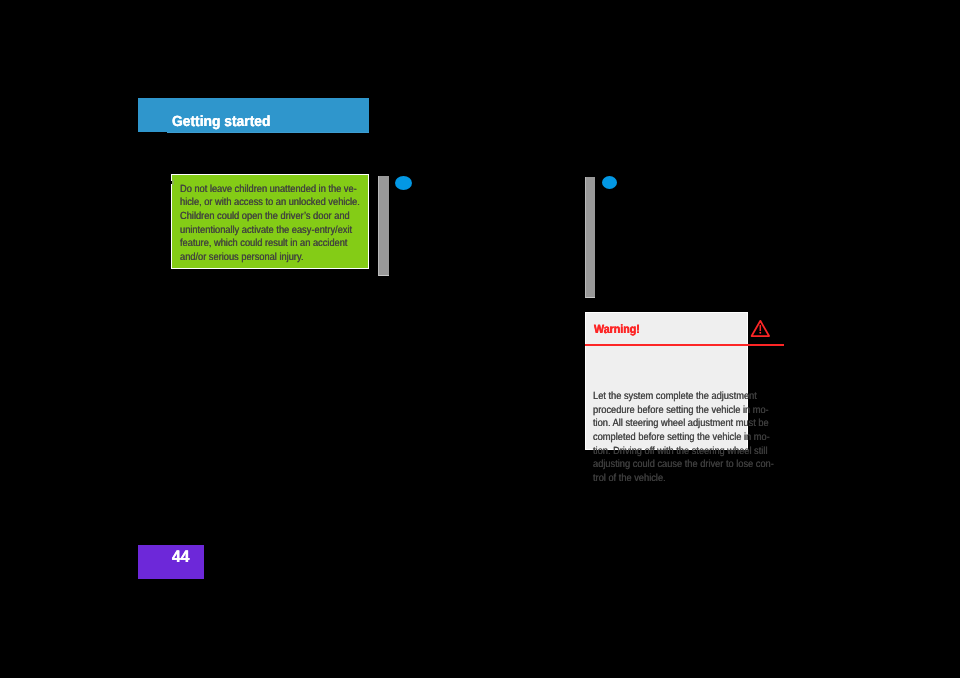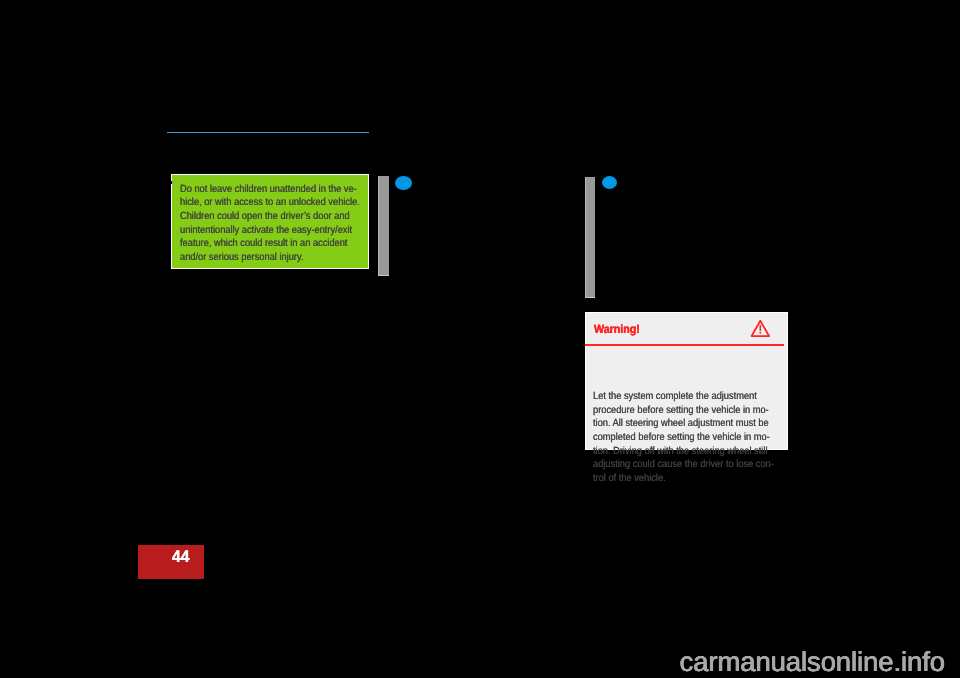--- a/index.html
+++ b/index.html
@@ -105,21 +105,21 @@
   
   .bullet-dot { position: absolute; background: #0398e4; border-radius: 50%; }
   .dot-left { left: 395px; top: 176px; width: 17px; height: 14px; }
   .dot-right { left: 602px; top: 176px; width: 15px; height: 13px; }
 
   
   .warning-box {
     position: absolute;
     left: 584.8px;
     top: 312.1px;
-    width: 203px;
+    width: 163px;
     height: 138.0px;
     background: #efefef;
     box-sizing: border-box;
     border: 1.1px solid #ffffff;
   }
   .warning-rule {
     position: absolute;
     left: -1.1px;
     top: 30.7px;
     width: 198.9px;
@@ -153,21 +153,21 @@
     margin-top: 40px;
   }
 
   
   .page-number-tab {
     position: absolute;
     left: 138px;
     top: 544.8px;
     width: 66.2px;
     height: 34px;
-    background: #b91c1c;
+    background: #6d28d9;
   }
   .page-number {
     position: absolute;
     left: 34.2px;
     top: 2.0px;
     font-size: 16.6px;
     font-weight: bold;
     color: #ffffff;
     text-shadow: 0.35px 0 0 rgba(255,255,255,0.85), -0.3px 0 0 rgba(255,255,255,0.85);
     white-space: nowrap;
@@ -186,20 +186,23 @@
     letter-spacing: -0.05px;
     white-space: nowrap;
   }
 </style>
 </head>
 <body>
 
 <div class="page">
 
   <div class="section-header-step"></div>
+  <div class="section-header">
+    <div class="section-header-label">Getting started</div>
+  </div>
 
   <div class="note-box">
     <div class="note-notch"></div>
     <div class="note-smudge"></div>
     <div class="note-text body-text">
         <span class="ln">Do not leave children unattended in the ve-</span>
         <span class="ln">hicle, or with access to an unlocked vehicle.</span>
         <span class="ln">Children could open the driver’s door and</span>
         <span class="ln">unintentionally activate the easy-entry/exit</span>
         <span class="ln">feature, which could result in an accident</span>
@@ -229,15 +232,14 @@
         <span class="ln">tion. Driving off with the steering wheel still</span>
         <span class="ln">adjusting could cause the driver to lose con-</span>
         <span class="ln">trol of the vehicle.</span>
       </div>
   </div>
 
   <div class="page-number-tab">
     <div class="page-number">44</div>
   </div>
 
-  <div class="watermark">carmanualsonline.info</div>
 
 </div>
 
 </body></html>

